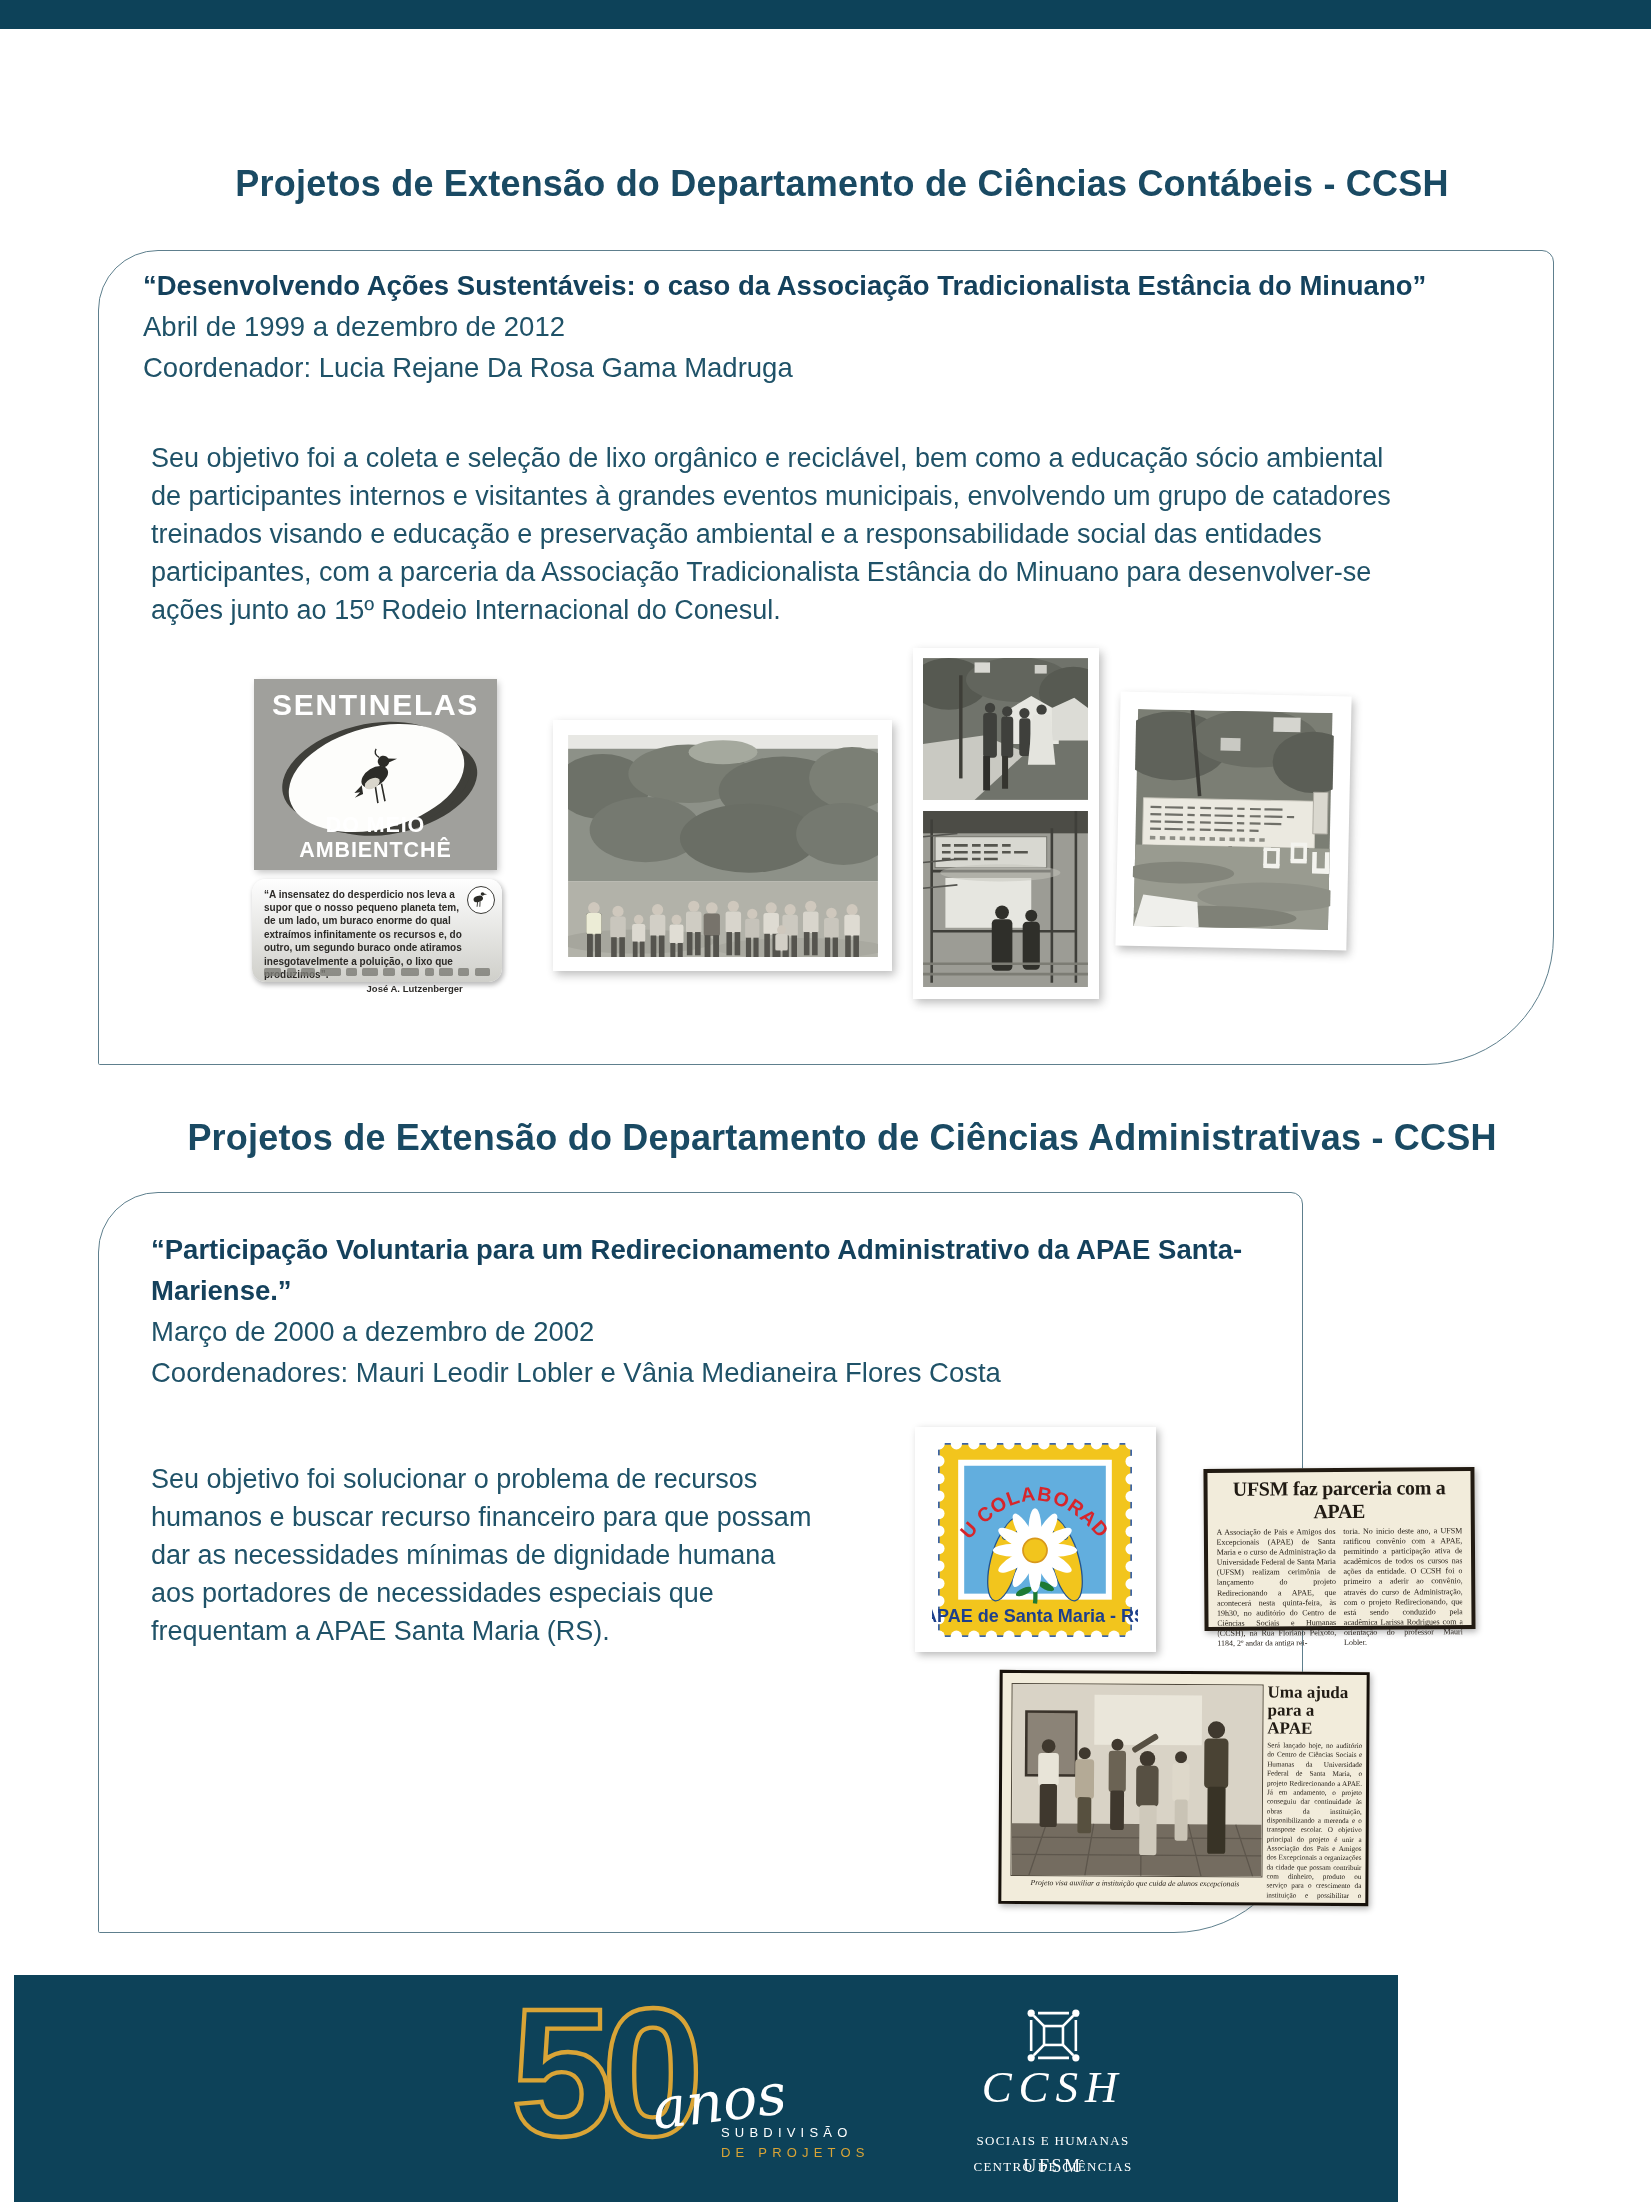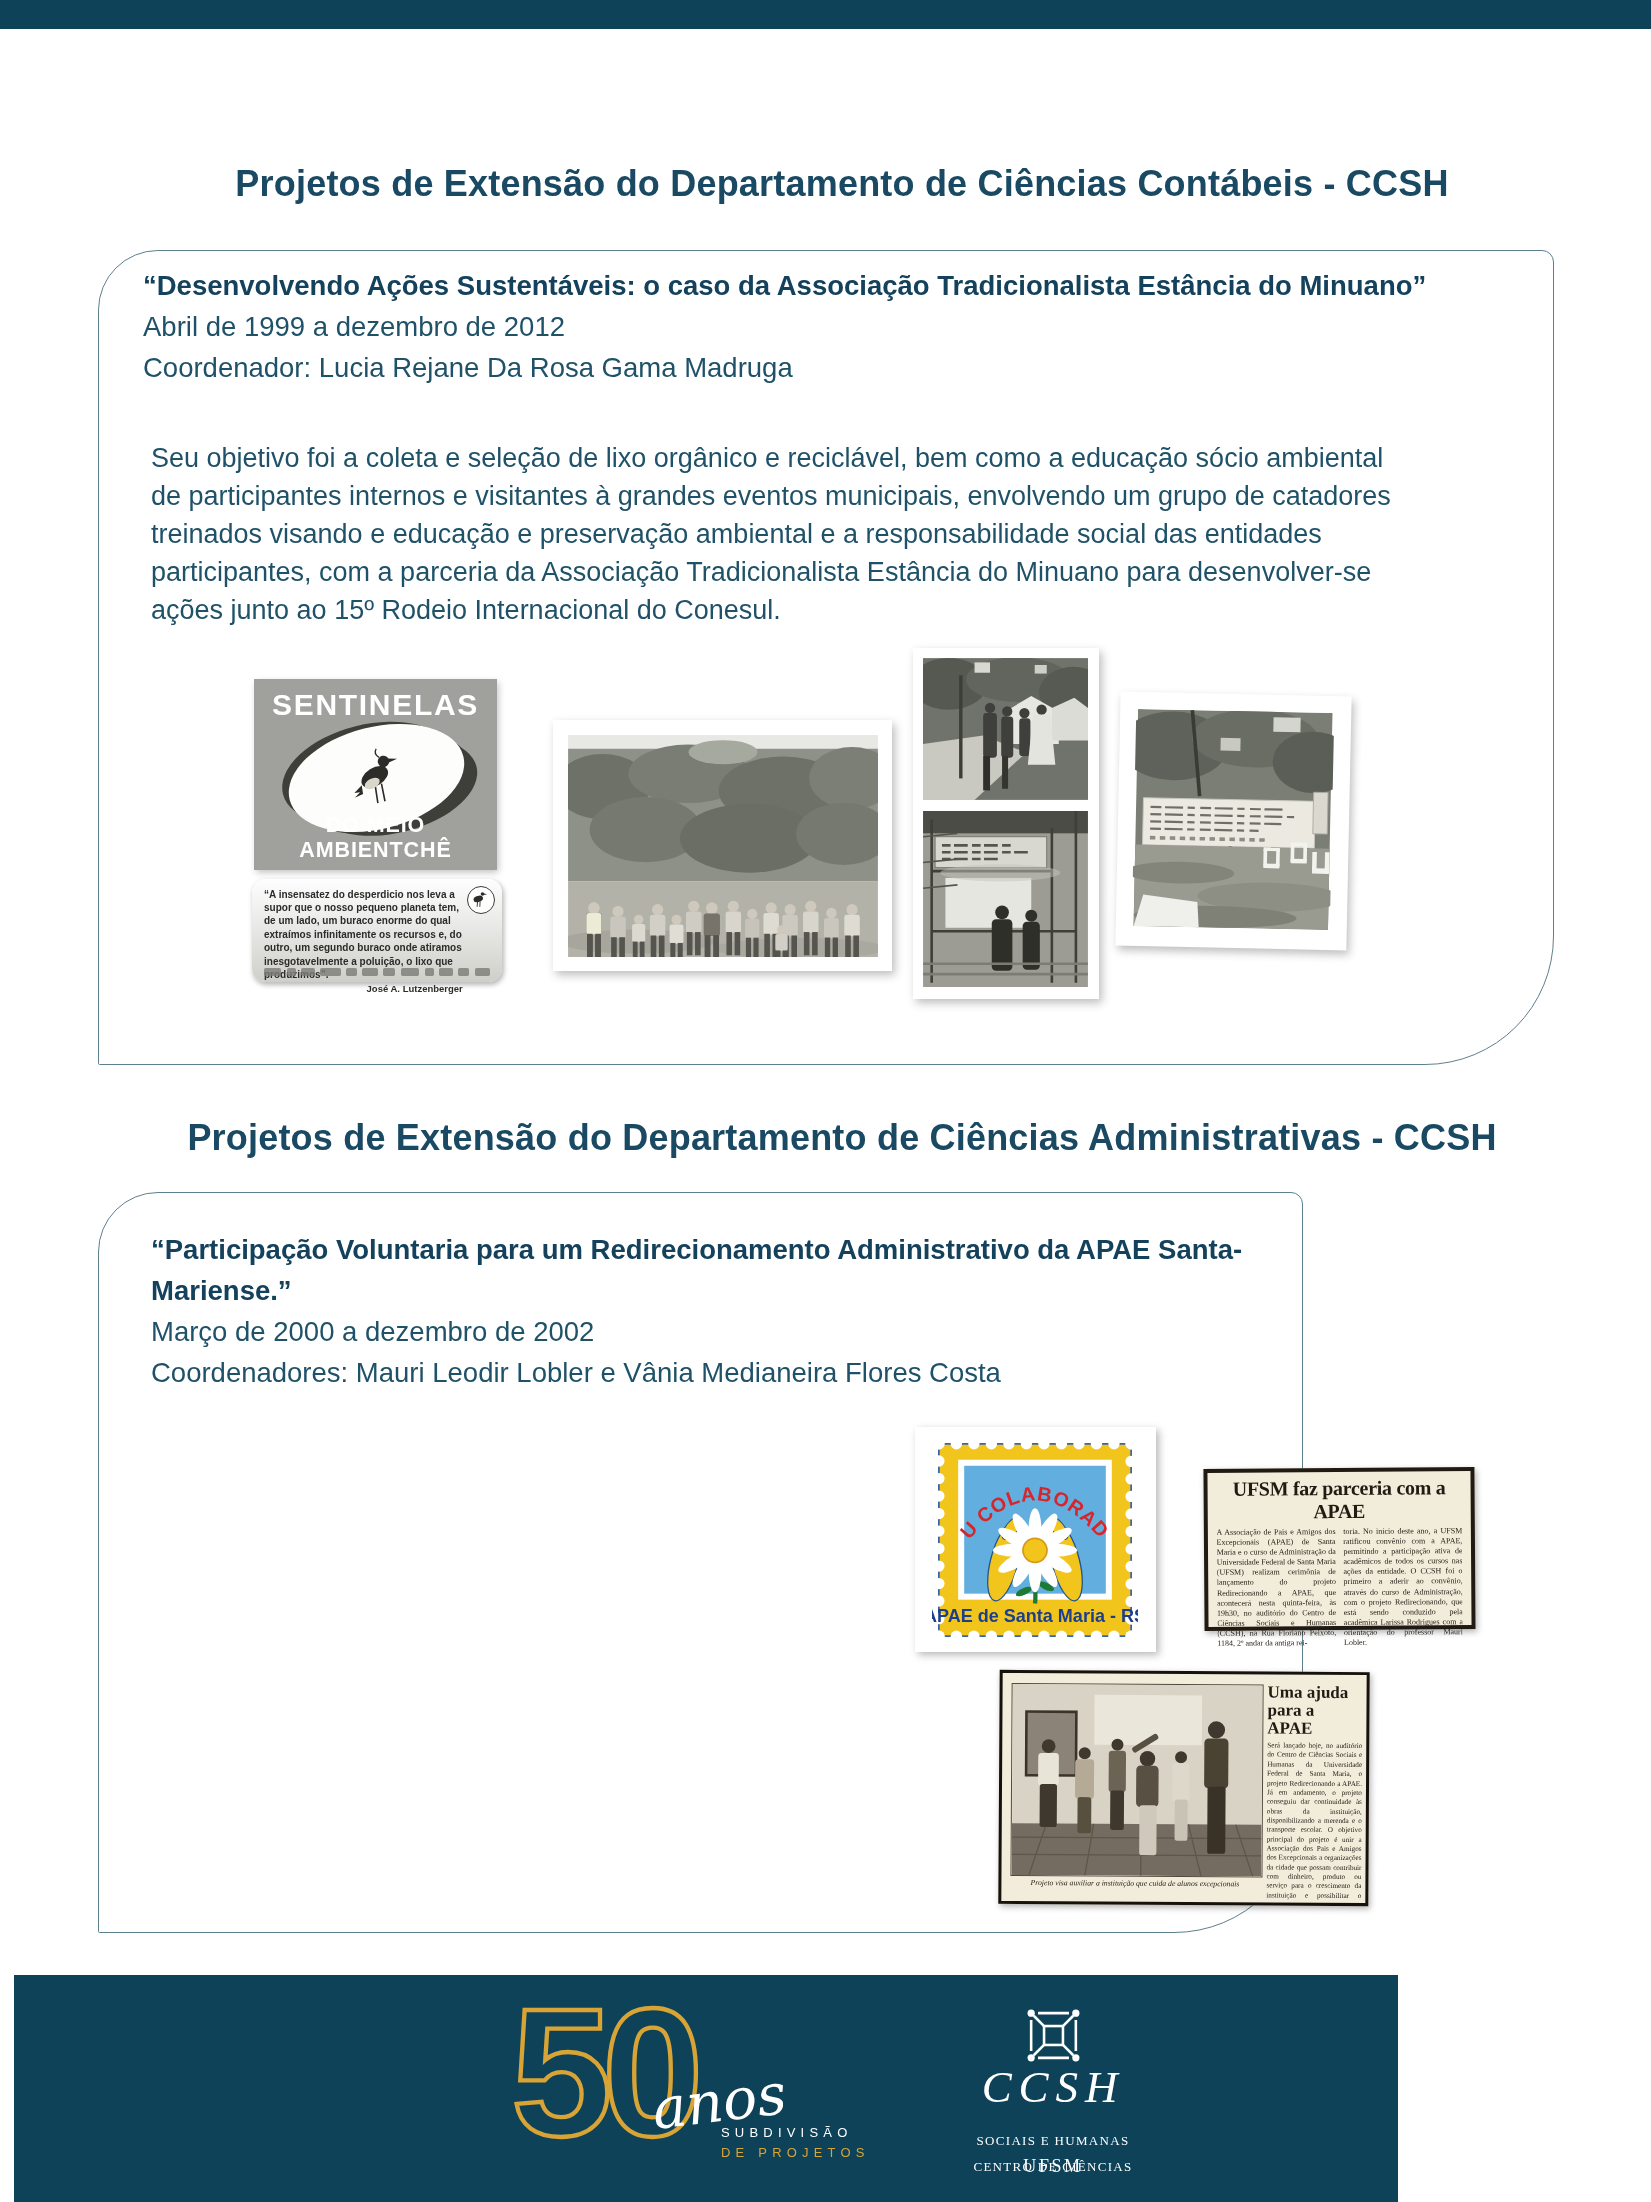--- a/index.html
+++ b/index.html
@@ -251,20 +251,21 @@
 </div>
 
 <div class="abs sec-title" style="top:1117px;">Projetos de Extensão do Departamento de Ciências Administrativas - CCSH</div>
 
 <div class="abs card card2">
   <div class="abs" style="left:52px;top:36px;width:1118px;">
     <div class="proj-title">“Participação Voluntaria para um Redirecionamento Administrativo da APAE Santa-Mariense.”</div>
     <div class="meta">Março de 2000 a dezembro de 2002</div>
     <div class="meta">Coordenadores: Mauri Leodir Lobler e Vânia Medianeira Flores Costa</div>
   </div>
+  <div class="abs desc" style="left:52px;top:267px;width:662px;">Seu objetivo foi solucionar o problema de recursos humanos e buscar recurso financeiro para que possam dar as necessidades mínimas de dignidade humana aos portadores de necessidades especiais que frequentam a APAE Santa Maria (RS).</div>
 
   <div class="abs sheet" style="left:816px;top:234px;width:241px;height:225px;">
     <svg width="206" height="206" viewBox="0 0 240 240" style="position:absolute;left:17px;top:9.5px;">
       <defs>
         <g id="perfrow">
           <circle cx="8" cy="8" r="6.6"></circle>
             <circle cx="28.4" cy="8" r="6.6"></circle>
             <circle cx="48.8" cy="8" r="6.6"></circle>
           <circle cx="69.2" cy="8" r="6.6"></circle>
             <circle cx="89.6" cy="8" r="6.6"></circle>

